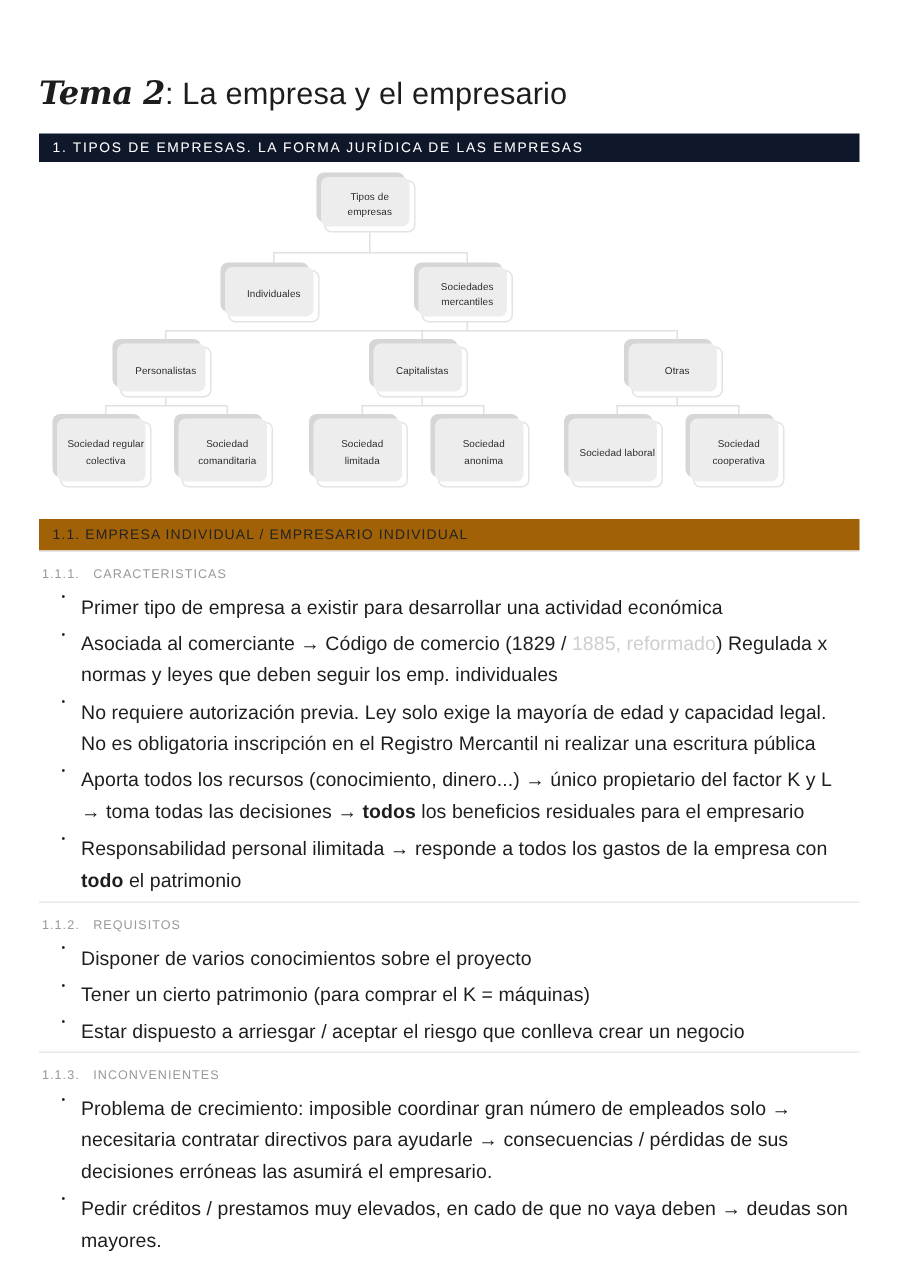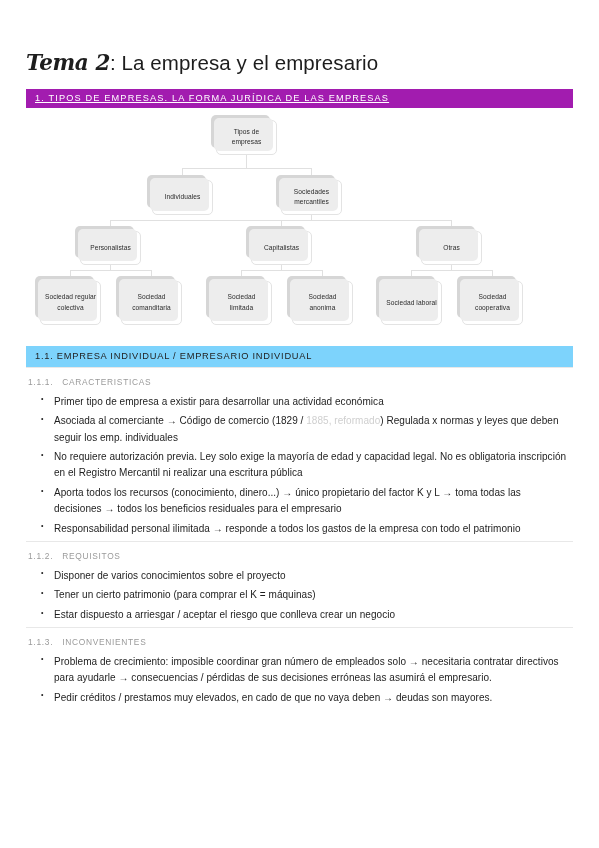--- a/index.html
+++ b/index.html
@@ -37,30 +37,29 @@
     font-family: "DejaVu Serif", serif;
     font-weight: 700;
     font-style: italic;
     font-size: 21.5px;
     letter-spacing: -.4px;
   }
 
   
   .bar-l1 {
     margin-top: 14px;
-    background: #a21caf;
+    background: #0f172a;
     color: #ffffff;
     font-size: 9.2px;
     letter-spacing: 1.15px;
     padding: 5px 9px 6px;
     box-sizing: border-box;
     height: 19px;
     line-height: 9px;
     white-space: nowrap;
-    text-decoration: underline;
   }
 
   
   .chart {
     position: relative;
     height: 234px;
     margin-top: 4px;
   }
   .node {
     position: absolute;
@@ -104,21 +103,21 @@
   .conn {
     position: absolute;
     background: #e0e0e0;
     z-index: 1;
   }
   .conn.h { height: 1px; }
   .conn.v { width: 1px; }
 
   
   .bar-l2 {
-    background: #7dd3fc;
+    background: #a16207;
     font-size: 9.3px;
     letter-spacing: .75px;
     color: #222222;
     padding: 6px 9px 7px;
     box-sizing: border-box;
     height: 21px;
     line-height: 9px;
     white-space: nowrap;
   }
 
@@ -143,37 +142,37 @@
   .bar-l3 .num { margin-right: 9px; }
 
   
   ul.blist {
     list-style: none;
     margin: 7px 0 0 0;
     padding: 0 2px 0 28px;
   }
   ul.blist li {
     position: relative;
-    font-size: 10px;
+    font-size: 13px;
     line-height: 1.62;
     margin-bottom: 3.5px;
     letter-spacing: .04px;
     text-align: left;
     padding-right: 4px;
   }
   ul.blist li::before {
     content: "\2022";
     position: absolute;
     left: -13px;
     top: -0.5px;
     font-size: 7px;
     color: #1d1d1d;
   }
   .faded { color: #cfcfcf; }
-  b { font-weight: 400; text-align: center; }
+  b { font-weight: 700; text-align: center; }
 </style>
 </head>
 <body>
 
 <div class="page">
 
   <h1 class="doc-title">
     <span class="tema">Tema 2</span><span>: La empresa y el empresario</span>
   </h1>
 

